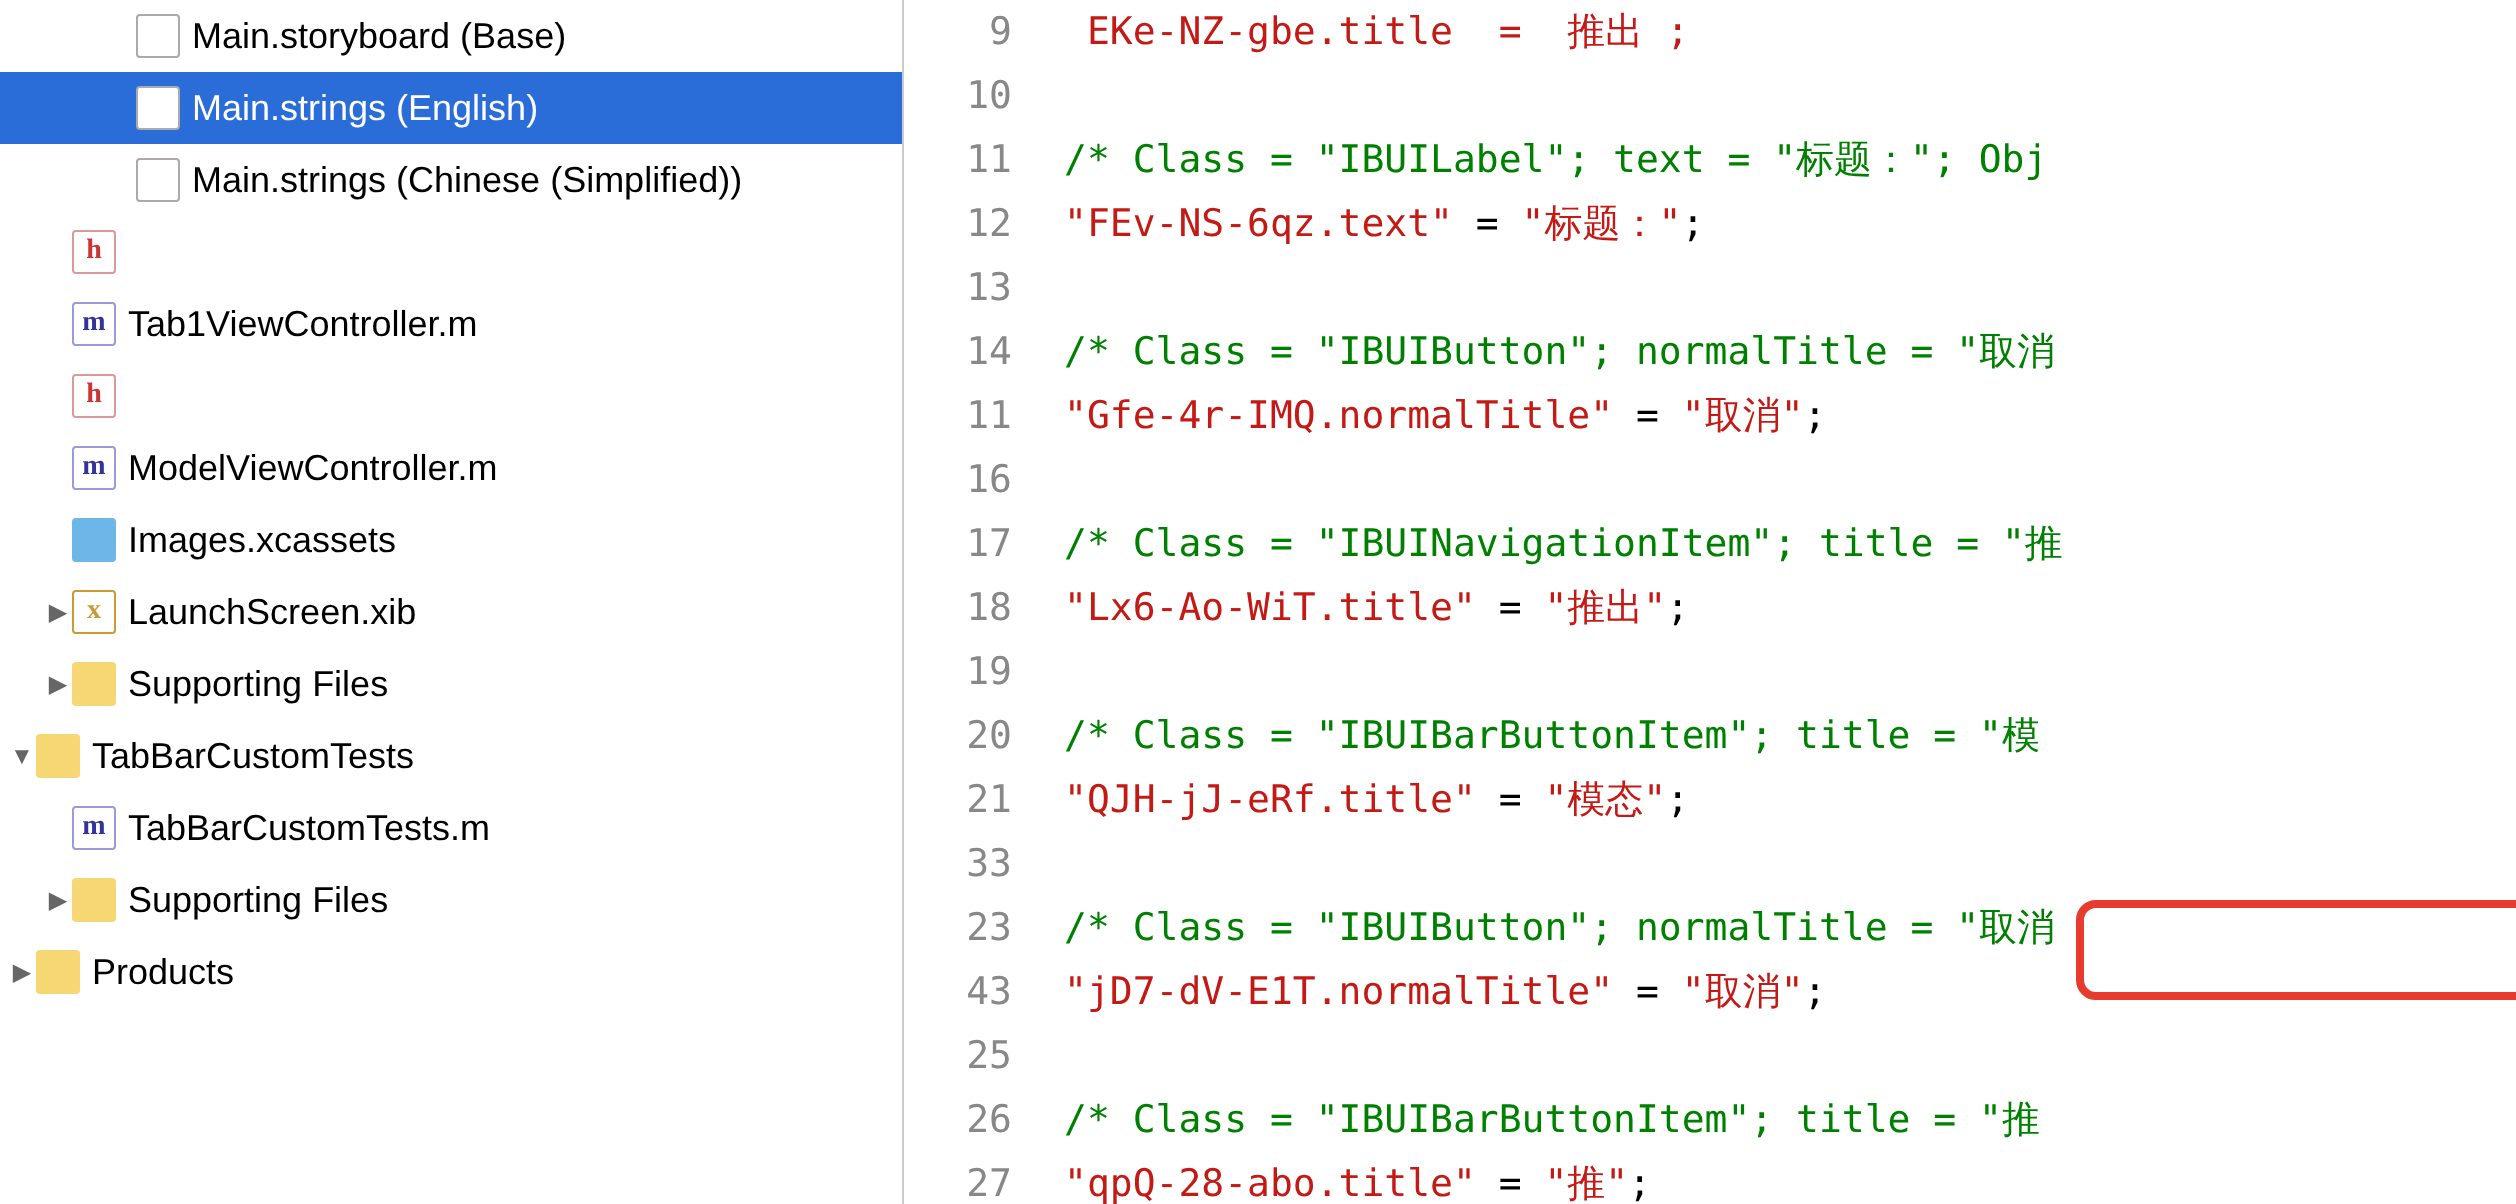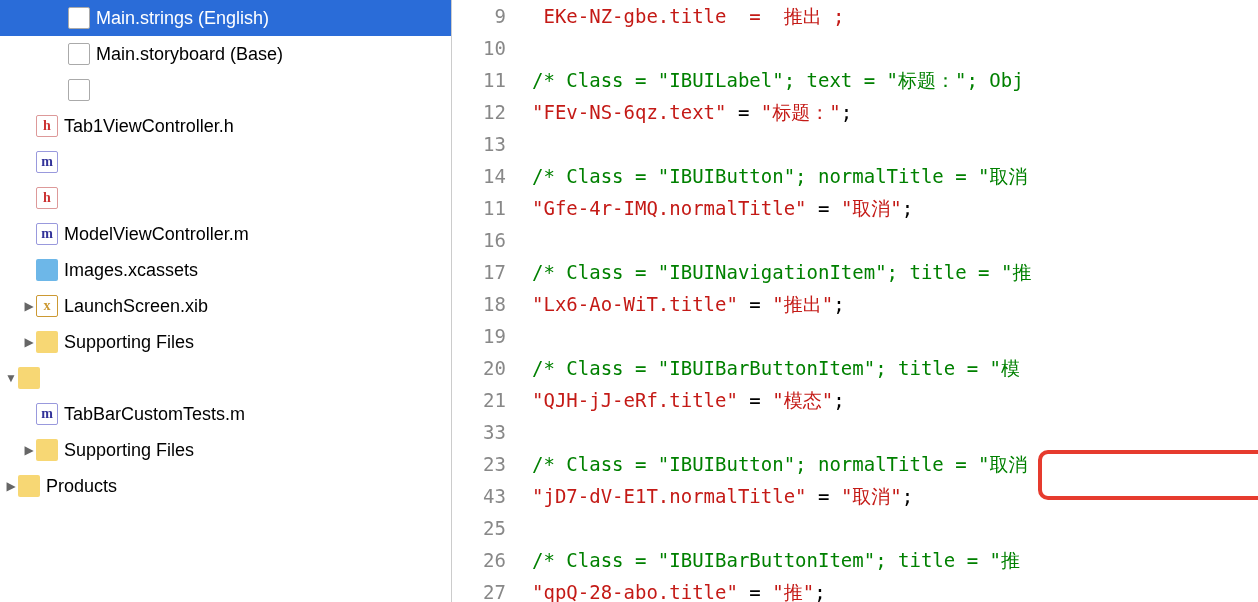--- a/index.html
+++ b/index.html
@@ -93,42 +93,43 @@
       border-radius: 10px;
       pointer-events: none;
     }
     .hb2 { left: 524px; top: 450px; width: 576px; height: 50px; }
   </style>
 </head>
 <body>
 
 <div class="sidebar">
   <div id="tree">
+      <div class="tree-item indent-3">
+        <span class="disclosure"></span>
+        <span class="icon icon-storyboard"></span>
+        <span class="label">Main.storyboard (Base)</span>
+      </div>
       <div class="tree-item indent-3 selected">
         <span class="disclosure"></span>
         <span class="icon icon-strings"></span>
         <span class="label">Main.strings (English)</span>
       </div>
       <div class="tree-item indent-3">
         <span class="disclosure"></span>
-        <span class="icon icon-storyboard"></span>
-        <span class="label">Main.storyboard (Base)</span>
-      </div>
-      <div class="tree-item indent-3">
-        <span class="disclosure"></span>
         <span class="icon icon-strings"></span>
+        <span class="label">Main.strings (Chinese (Simplified))</span>
       </div>
       <div class="tree-item indent-2">
         <span class="disclosure"></span>
         <span class="icon icon-h">h</span>
-        <span class="label">Tab1ViewController.h</span>
       </div>
       <div class="tree-item indent-2">
         <span class="disclosure"></span>
         <span class="icon icon-m">m</span>
+        <span class="label">Tab1ViewController.m</span>
       </div>
       <div class="tree-item indent-2">
         <span class="disclosure"></span>
         <span class="icon icon-h">h</span>
       </div>
       <div class="tree-item indent-2">
         <span class="disclosure"></span>
         <span class="icon icon-m">m</span>
         <span class="label">ModelViewController.m</span>
       </div>
@@ -143,20 +144,21 @@
         <span class="label">LaunchScreen.xib</span>
       </div>
       <div class="tree-item indent-2">
         <span class="disclosure">▶</span>
         <span class="icon icon-folder-yellow"></span>
         <span class="label">Supporting Files</span>
       </div>
       <div class="tree-item indent-1">
         <span class="disclosure">▼</span>
         <span class="icon icon-folder-yellow"></span>
+        <span class="label">TabBarCustomTests</span>
       </div>
       <div class="tree-item indent-2">
         <span class="disclosure"></span>
         <span class="icon icon-m">m</span>
         <span class="label">TabBarCustomTests.m</span>
       </div>
       <div class="tree-item indent-2">
         <span class="disclosure">▶</span>
         <span class="icon icon-folder-yellow"></span>
         <span class="label">Supporting Files</span>

